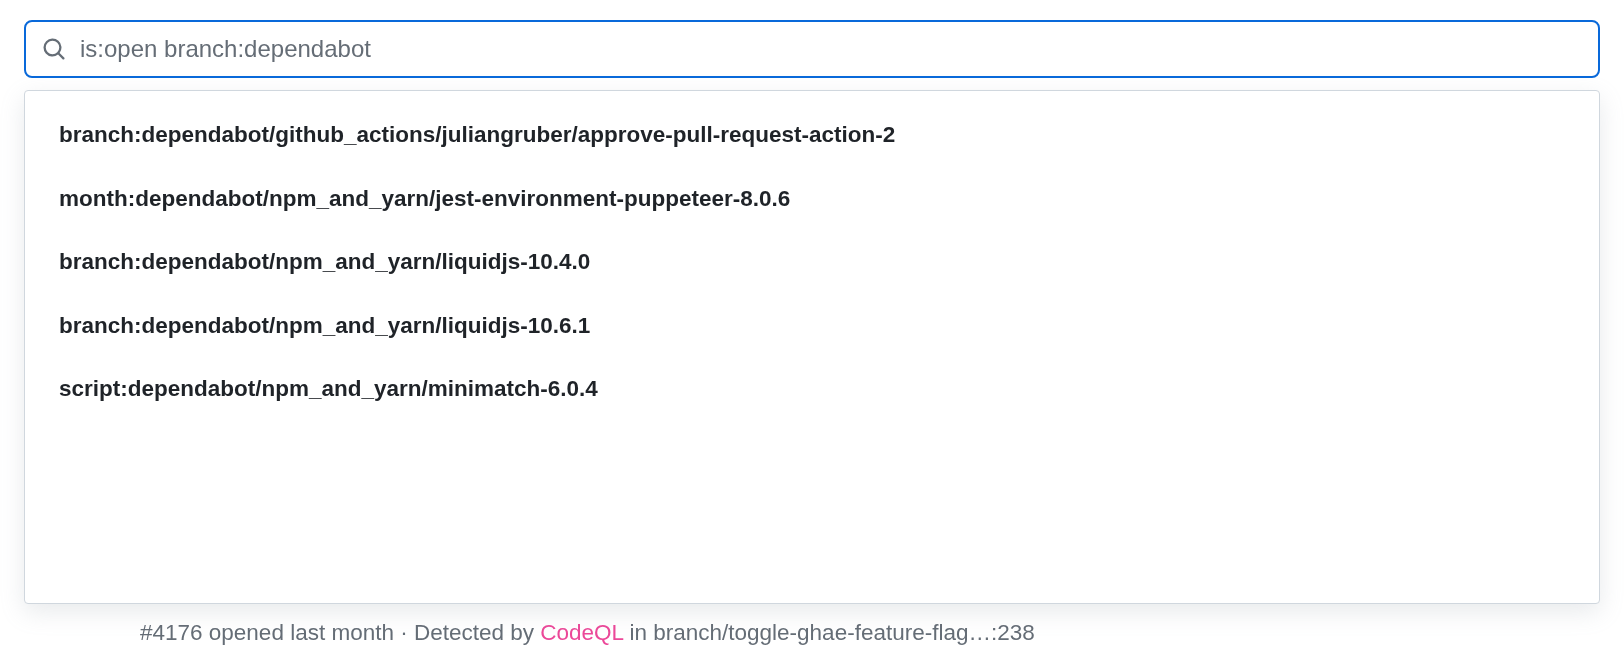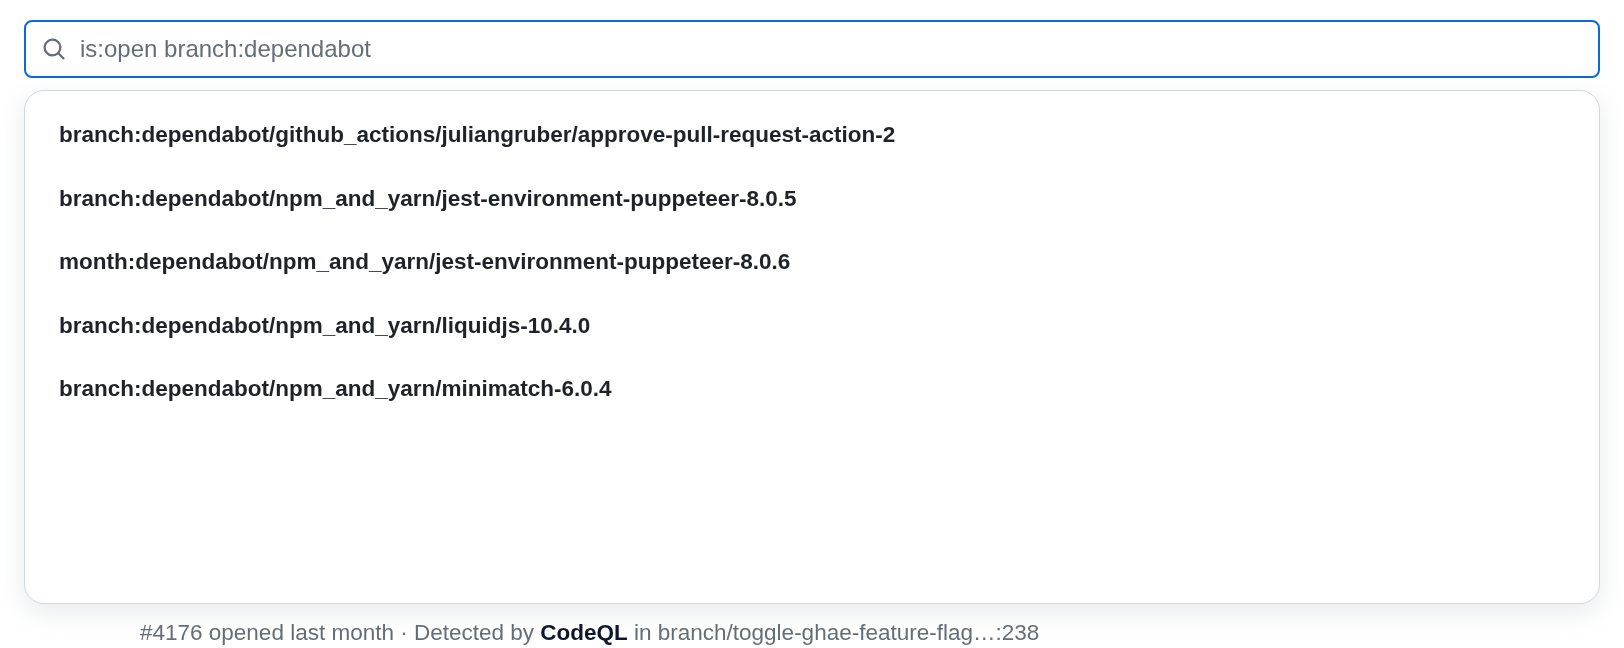--- a/index.html
+++ b/index.html
@@ -45,21 +45,21 @@
       background: transparent;
       font-family: inherit;
     }
     .dropdown {
       position: absolute;
       top: 70px;
       left: 0;
       right: 0;
       background: #ffffff;
       border: 1px solid #d0d7de;
-      border-radius: 20px;
+      border-radius: 4px;
       box-shadow: 0 8px 24px rgba(140,149,159,0.2);
       overflow: hidden;
       height: 514px;
     }
     .dropdown-inner {
       overflow-y: auto;
       height: 100%;
       padding: 12px 0;
     }
     .dropdown-item {
@@ -88,43 +88,43 @@
       right: 24px;
       font-size: 22.5px;
       color: #656d76;
       white-space: nowrap;
       overflow: hidden;
       z-index: -1;
       line-height: 1.2;
       padding-bottom: 2px;
     }
     .background-row .strong {
-      font-weight: 700;
-      color: #0f172a;
+      font-weight: 400;
+      color: #ec4899;
     }
   </style>
 </head>
 <body>
 
 <div class="search-container">
   <div class="search-input-wrapper">
     <span class="search-icon">
       <svg viewBox="0 0 16 16" width="24" height="24" fill="currentColor">
         <path d="M10.68 11.74a6 6 0 0 1-7.922-8.982 6 6 0 0 1 8.982 7.922l3.04 3.04a.749.749 0 0 1-.326 1.275.749.749 0 0 1-.734-.215ZM11.5 7a4.499 4.499 0 1 0-8.997 0A4.499 4.499 0 0 0 11.5 7Z"></path>
       </svg>
     </span>
     <input type="text" class="search-input" value="is:open branch:dependabot" placeholder="" style="">
   </div>
 
   <div class="dropdown">
     <div class="dropdown-inner">
       <div class="dropdown-item">branch:dependabot/github_actions/juliangruber/approve-pull-request-action-2</div>
-      <div class="dropdown-item">branch:dependabot/npm_and_yarn/jest-environment-puppeteer-8.0.5</div>
       <div class="dropdown-item">month:dependabot/npm_and_yarn/jest-environment-puppeteer-8.0.6</div>
       <div class="dropdown-item">branch:dependabot/npm_and_yarn/liquidjs-10.4.0</div>
-      <div class="dropdown-item">branch:dependabot/npm_and_yarn/minimatch-6.0.4</div>
+      <div class="dropdown-item">branch:dependabot/npm_and_yarn/liquidjs-10.6.1</div>
+      <div class="dropdown-item">script:dependabot/npm_and_yarn/minimatch-6.0.4</div>
     </div>
   </div>
 </div>
 
 <div class="background-row">
   <span>#4176 opened last month · Detected by </span><span class="strong">CodeQL</span><span> in branch/toggle-ghae-feature-flag…:238</span>
 </div>
 
 </body></html>

